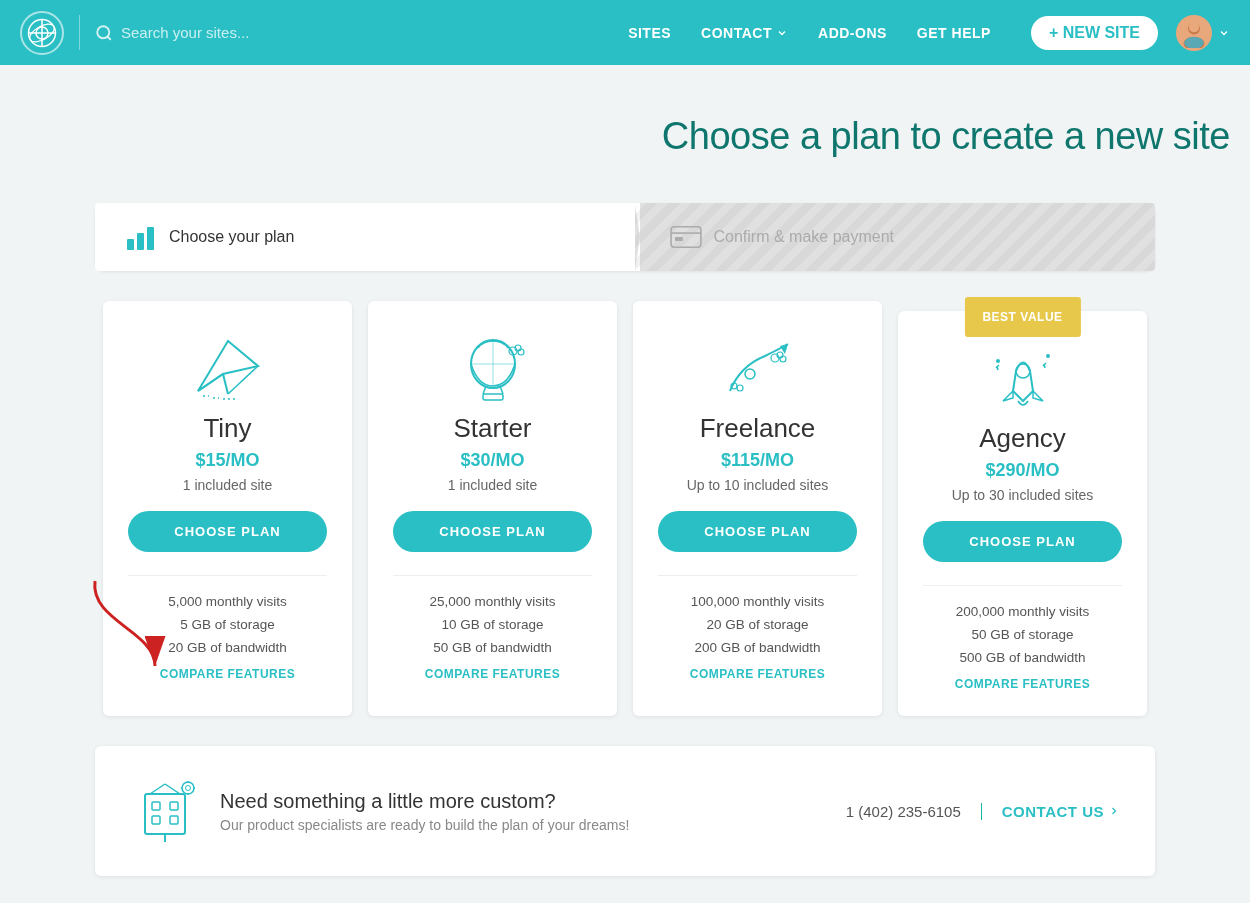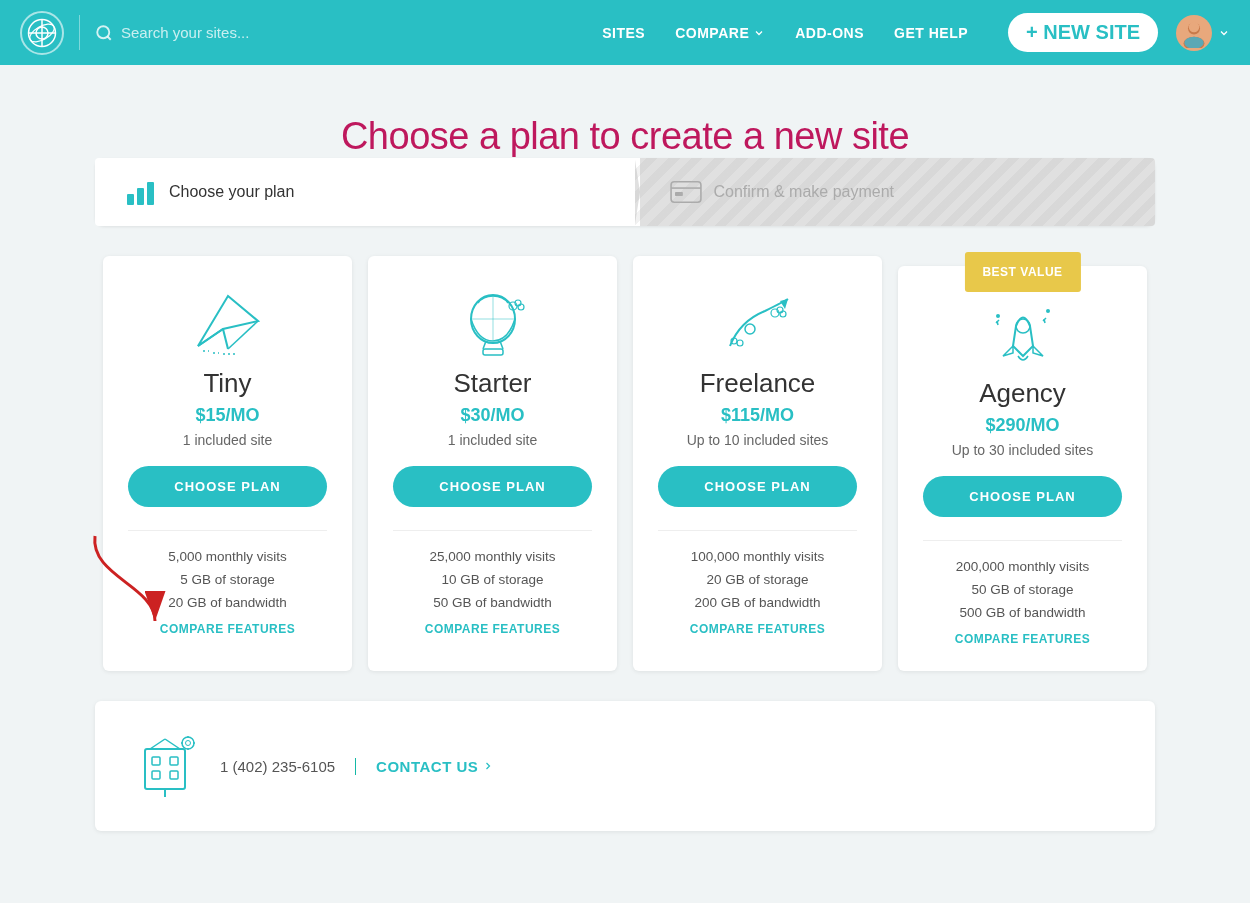--- a/index.html
+++ b/index.html
@@ -55,21 +55,21 @@
     }
     .header-nav .manage-link {
       display: flex; align-items: center; gap: 4px;
     }
     .new-site-btn {
       background: white;
       color: #29bfc4;
       border: none;
       border-radius: 25px;
       padding: 8px 18px;
-      font-size: 20px;
+      font-size: 16px;
       font-weight: 700;
       cursor: pointer;
       display: flex; align-items: center; gap: 5px;
       margin-left: 10px;
     }
     .header-user {
       display: flex; align-items: center; gap: 6px;
       margin-left: 18px;
       cursor: pointer;
     }
@@ -78,24 +78,25 @@
       border-radius: 50%;
       background: #e8a87c;
       overflow: hidden;
       display: flex; align-items: center; justify-content: center;
       font-size: 18px;
     }
 
     
     .main { padding: 50px 20px 30px; }
     .page-title {
-      text-align: center;
+      text-align: right;
       font-size: 38px;
       font-weight: 300;
-      color: #be185d;
+      color: #0f766e;
+      margin-bottom: 45px;
       letter-spacing: -0.5px;
     }
     .step-label {
       font-size: 16px;
       color: #333;
       font-weight: 400;
     }
 
     
     .plans-container {
@@ -293,21 +294,21 @@
   <div class="header-search">
     <svg width="18" height="18" viewBox="0 0 24 24" fill="none" stroke="rgba(255,255,255,0.8)" stroke-width="2.5">
       <circle cx="11" cy="11" r="8"></circle>
         <line x1="21" y1="21" x2="16.65" y2="16.65"></line>
     </svg>
     <input type="text" placeholder="Search your sites..." style="">
   </div>
   <nav class="header-nav">
     <a>SITES</a>
     <a class="manage-link">
-      <span>COMPARE</span>
+      <span>CONTACT</span>
       <svg width="12" height="12" viewBox="0 0 24 24" fill="none" stroke="white" stroke-width="2.5">
           <polyline points="6 9 12 15 18 9"></polyline>
         </svg>
     </a>
     <a>ADD-ONS</a>
     <a>GET HELP</a>
     <button class="new-site-btn">+ NEW SITE</button>
   </nav>
   <div class="header-user">
     <div class="header-avatar">
@@ -494,20 +495,24 @@
         <line x1="50" y1="20" x2="35" y2="10" stroke="#29bfc4" stroke-width="1.5"></line>
 
         <circle cx="58" cy="14" r="6" stroke="#29bfc4" stroke-width="1.5" fill="none"></circle>
         <circle cx="58" cy="14" r="2.5" stroke="#29bfc4" stroke-width="1" fill="none"></circle>
         <line x1="58" y1="7" x2="58" y2="9" stroke="#29bfc4" stroke-width="1.5"></line>
         <line x1="58" y1="19" x2="58" y2="21" stroke="#29bfc4" stroke-width="1.5"></line>
         <line x1="51" y1="14" x2="53" y2="14" stroke="#29bfc4" stroke-width="1.5"></line>
         <line x1="63" y1="14" x2="65" y2="14" stroke="#29bfc4" stroke-width="1.5"></line>
       </svg>
     </div>
+    <div class="custom-text">
+      <div class="custom-title">Need something a little more custom?</div>
+      <div class="custom-subtitle">Our product specialists are ready to build the plan of your dreams!</div>
+    </div>
     <div class="custom-contact">
       <span class="custom-phone">1 (402) 235-6105</span>
       <a class="contact-us-link">
         <span>CONTACT US</span>
         <svg width="12" height="12" viewBox="0 0 24 24" fill="none" stroke="#29bfc4" stroke-width="2.5">
             <polyline points="9 18 15 12 9 6"></polyline>
           </svg>
       </a>
     </div>
   </div>

